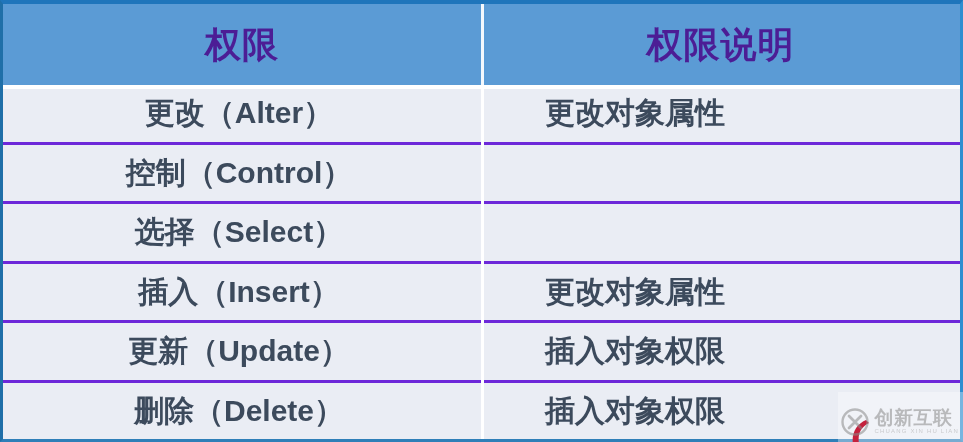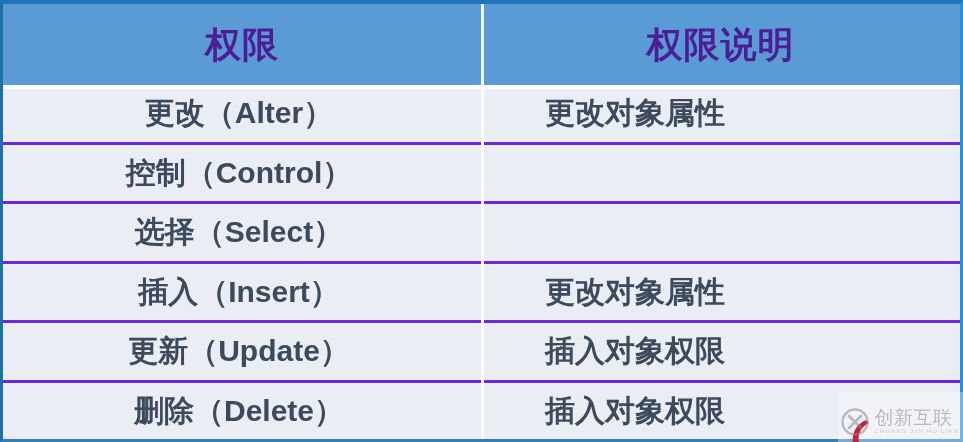--- a/index.html
+++ b/index.html
@@ -151,21 +151,21 @@
     height: 28px;
     flex: 0 0 28px;
   }
   #watermark .wm-text {
     display: flex;
     flex-direction: column;
     justify-content: center;
   }
   #watermark .wm-title {
     font-size: 19px;
-    font-weight: normal;
+    font-weight: bold;
     color: #8b8b8b;
     line-height: 1.05;
     letter-spacing: 0.5px;
   }
   #watermark .wm-sub {
     font-size: 6px;
     color: #a8a8a8;
     letter-spacing: 1.2px;
     line-height: 1.2;
     transform: scaleY(0.9);

